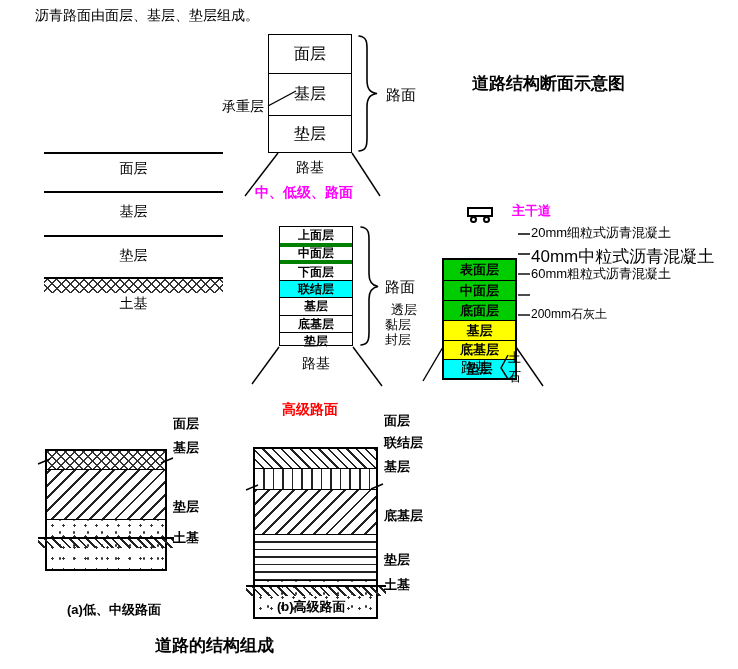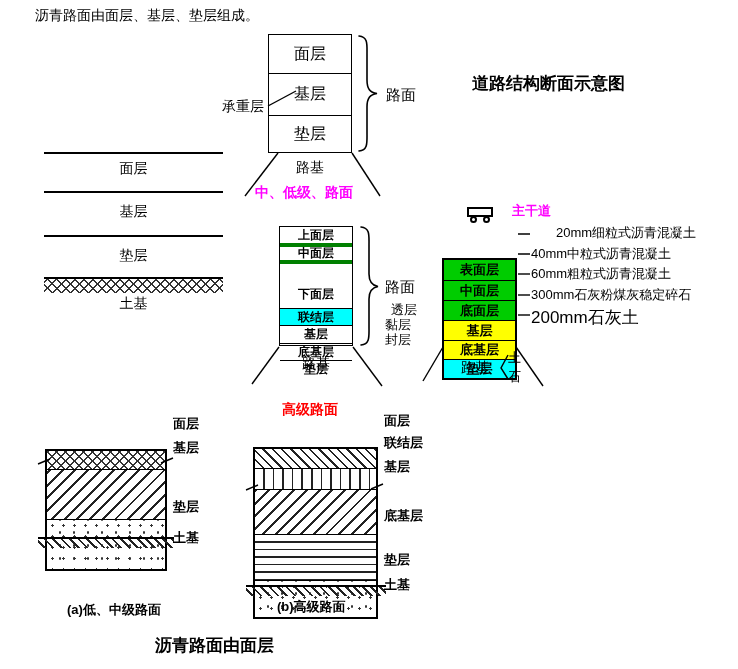--- a/index.html
+++ b/index.html
@@ -83,21 +83,21 @@
 
   <div class="stackbox" style="left:279px; top:226px; width:74px; height:120px; font-size:12px; font-weight:700;">
     <div class="row" style="height:16px;">
         <span>上面层</span>
       </div>
     <div class="row bar-green" style="height:4px;"></div>
     <div class="row" style="height:13px;">
         <span>中面层</span>
       </div>
     <div class="row bar-green" style="height:4px;"></div>
-    <div class="row" style="height:28px;margin-top:16px;">
+    <div class="row" style="height:16px;">
         <span>下面层</span>
       </div>
     <div class="row bt fill-cyan" style="height:17px;">
         <span>联结层</span>
       </div>
     <div class="row bt" style="height:18px;">
         <span>基层</span>
       </div>
     <div class="row bt" style="height:17px;">
         <span>底基层</span>
@@ -132,25 +132,24 @@
         <span>基层</span>
       </div>
     <div class="row bt fill-yellow" style="height:19px;">
         <span>底基层</span>
       </div>
     <div class="row bt fill-cyan" style="height:19px;">
         <span>垫层</span>
       </div>
   </div>
 
-  <div class="txt" style="left:531px; top:226px; font-size:13px;margin-left:25px;">20mm细粒式沥青混凝土</div>
-  <div class="txt" style="left:531px; top:247px; font-size:13px;">40mm中粒式沥青混凝土</div>
+  <div class="txt" style="left:531px; top:226px; font-size:13px;">20mm细粒式沥青混凝土</div>
+  <div class="txt" style="left:531px; top:247px; font-size:17px;">40mm中粒式沥青混凝土</div>
   <div class="txt" style="left:531px; top:267px; font-size:13px;">60mm粗粒式沥青混凝土</div>
-  <div class="txt" style="left:531px; top:288px; font-size:13px;">300mm石灰粉煤灰稳定碎石</div>
-  <div class="txt" style="left:531px; top:308px; font-size:17px;">200mm石灰土</div>
+  <div class="txt" style="left:531px; top:308px; font-size:12px;">200mm石灰土</div>
 
   <div class="txt" style="left:461px; top:359px;">路基</div>
   <div class="txt" style="left:508px; top:351px; font-size:13px;">土</div>
   <div class="txt" style="left:508px; top:370px; font-size:13px;">石</div>
 
   <div class="stackbox b2" style="left:45px; top:415px; width:122px; height:122px;">
     <div class="row p-cross" style="height:18px;"></div>
     <div class="row bt p-back" style="height:50px;"></div>
     <div class="row bt p-dots" style="height:50px;"></div>
   </div>
@@ -170,21 +169,21 @@
   </div>
   <div class="groundstrip" style="left:246px; top:585px; width:140px;"></div>
   <div class="txt" style="left:384px; top:414px; font-size:13px; font-weight:700;">面层</div>
   <div class="txt" style="left:384px; top:436px; font-size:13px; font-weight:700;">联结层</div>
   <div class="txt" style="left:384px; top:460px; font-size:13px; font-weight:700;">基层</div>
   <div class="txt" style="left:384px; top:509px; font-size:13px; font-weight:700;">底基层</div>
   <div class="txt" style="left:384px; top:553px; font-size:13px; font-weight:700;">垫层</div>
   <div class="txt" style="left:384px; top:578px; font-size:13px; font-weight:700;">土基</div>
   <div class="txt bold" style="left:277px; top:600px; font-size:13px;">(b)高级路面</div>
 
-  <div class="txt bold" style="left:155px; top:636px; font-size:17px;">沥青路面由面层</div>
+  <div class="txt bold" style="left:155px; top:636px; font-size:17px;">道路的结构组成</div>
 
   <svg class="svg-overlay" width="738" height="669" viewBox="0 0 738 669">
     <g stroke="#000" stroke-width="1.4" fill="none">
 
       <line x1="268" y1="106" x2="296" y2="91"></line>
 
       <line x1="278" y1="153" x2="245" y2="196"></line>
       <line x1="352" y1="153" x2="380" y2="196"></line>
 
       <line x1="279" y1="347" x2="252" y2="384"></line>

